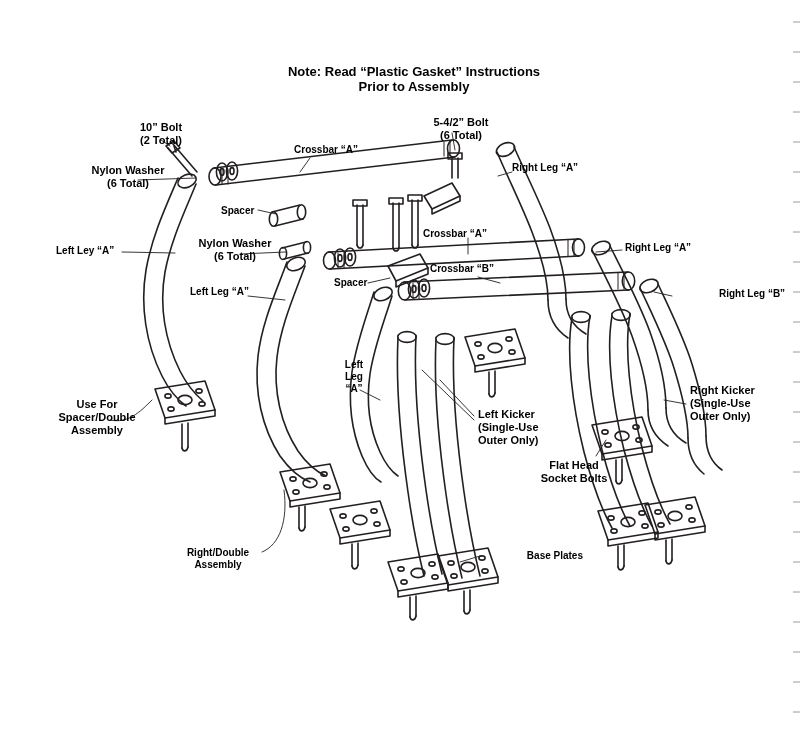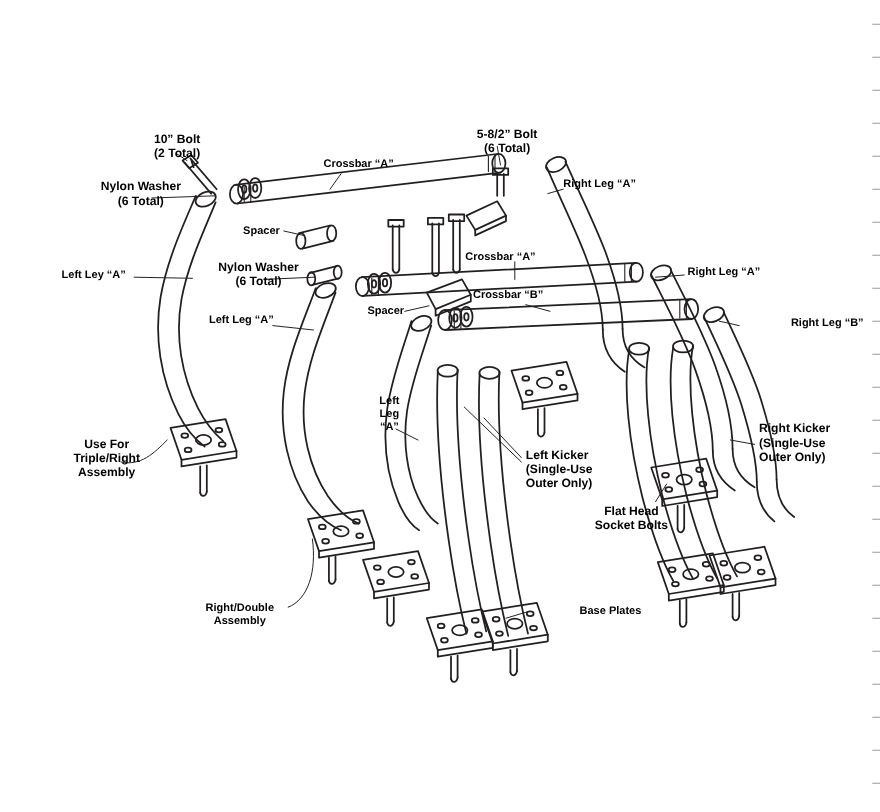--- a/index.html
+++ b/index.html
@@ -381,43 +381,45 @@
         <path d="M1,532 L8,532"></path>
       <path d="M1,562 L8,562"></path>
         <path d="M1,592 L8,592"></path>
         <path d="M1,622 L8,622"></path>
       <path d="M1,652 L8,652"></path>
         <path d="M1,682 L8,682"></path>
         <path d="M1,712 L8,712"></path>
     </g>
   </svg>
 
+  <div class="lbl s13" style="left:268px; top:64px;  width:292px;">Note: Read “Plastic Gasket” Instructions
+Prior to Assembly</div>
   <div class="lbl s11" style="left:116px; top:121px; width:90px;">10” Bolt
 (2 Total)</div>
-  <div class="lbl s11" style="left:414px; top:116px; width:94px;">5-8/2” Bolt
+  <div class="lbl s11" style="left:414px; top:116px; width:94px;">5-4/2” Bolt
 (6 Total)</div>
   <div class="lbl s11" style="left:76px;  top:164px; width:104px;">Nylon Washer
 (6 Total)</div>
   <div class="lbl s12" style="left:276px; top:144px; width:100px;">Crossbar “A”</div>
   <div class="lbl s12 left" style="left:512px; top:162px; width:110px;">Right Leg “A”</div>
   <div class="lbl s12 left" style="left:221px; top:205px; width:70px;">Spacer</div>
   <div class="lbl s11" style="left:182px; top:237px; width:106px;">Nylon Washer
 (6 Total)</div>
   <div class="lbl s12 left" style="left:423px; top:228px; width:110px;">Crossbar “A”</div>
   <div class="lbl s12 left" style="left:625px; top:242px; width:110px;">Right Leg “A”</div>
   <div class="lbl s12 left" style="left:56px;  top:245px; width:100px;">Left Ley “A”</div>
   <div class="lbl s12 left" style="left:334px; top:277px; width:70px;">Spacer</div>
   <div class="lbl s12 left" style="left:430px; top:263px; width:110px;">Crossbar “B”</div>
   <div class="lbl s12 left" style="left:190px; top:286px; width:106px;">Left Leg “A”</div>
   <div class="lbl s12 left" style="left:674px; top:288px; width:110px;padding-left:45px;">Right Leg “B”</div>
   <div class="lbl s12" style="left:333px; top:359px; width:42px;">Left
 Leg
 “A”</div>
   <div class="lbl s11" style="left:46px;  top:398px; width:102px;">Use For
-Triple/Right
+Spacer/Double
 Assembly</div>
   <div class="lbl s11 left" style="left:478px; top:408px; width:96px;">Left Kicker
 (Single-Use
 Outer Only)</div>
   <div class="lbl s11 left" style="left:690px; top:384px; width:104px;">Right Kicker
 (Single-Use
 Outer Only)</div>
   <div class="lbl s11" style="left:527px; top:459px; width:94px;">Flat Head
 Socket Bolts</div>
   <div class="lbl s12 left" style="left:483px; top:550px; width:100px;text-align:right;">Base Plates</div>

